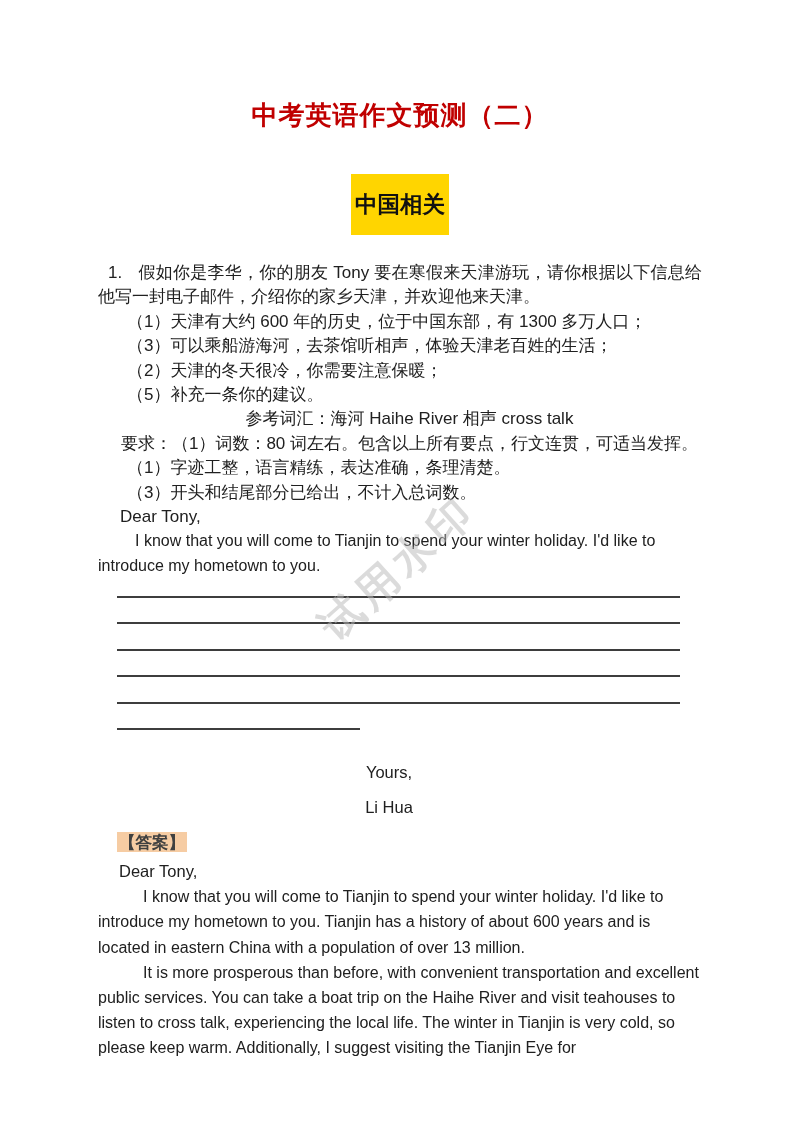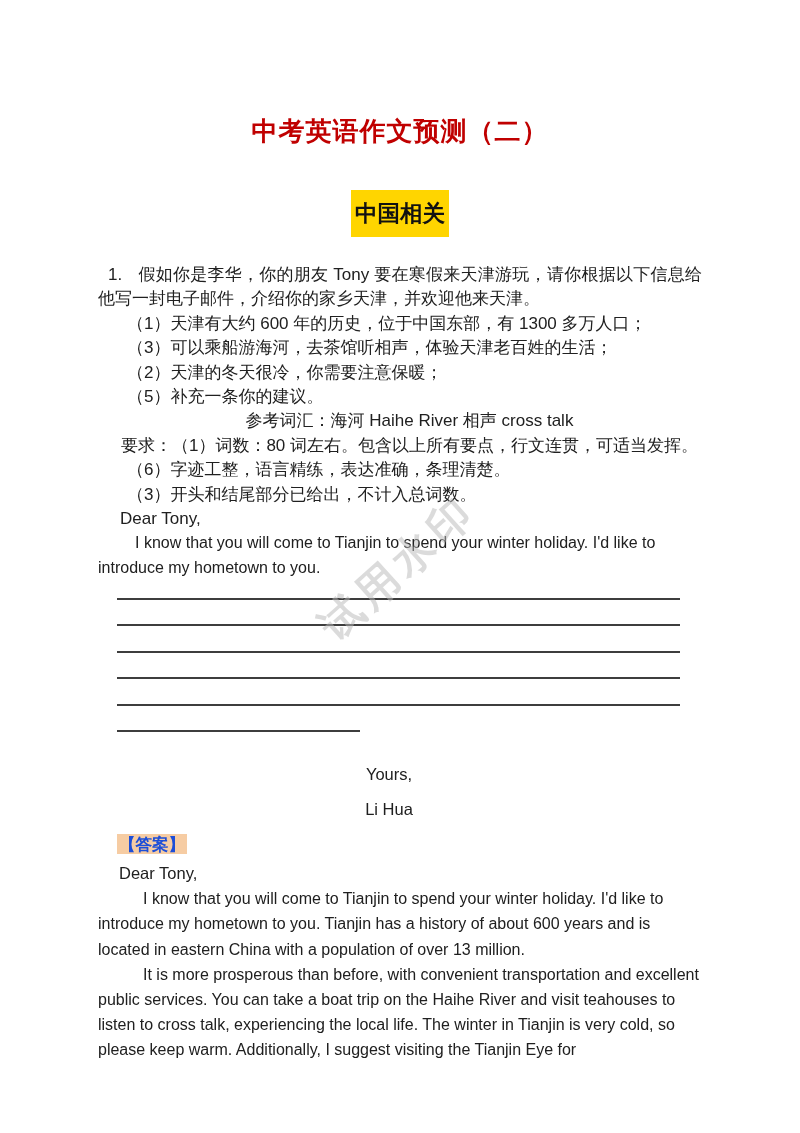--- a/index.html
+++ b/index.html
@@ -6,38 +6,38 @@
   .page {
     position: relative;
     width: 800px;
     height: 1133px;
     background: #ffffff;
     overflow: hidden;
     font-family: "Liberation Sans", sans-serif;
     color: #202020;
   }
   .title {
-    margin: 16px;
+    margin: 0;
     padding-top: 99px;
     text-align: center;
     font-size: 26px;
     line-height: 32px;
     font-weight: bold;
     color: #C00000;
     letter-spacing: 1px;
   }
   .badge-row { text-align: center; margin-top: 43px; }
   .badge {
     display: inline-block;
     background: #FFD500;
     color: #111111;
     font-weight: bold;
     font-size: 22.5px;
     line-height: 31px;
-    padding: 8px 4px;
+    padding: 15px 4px;
   }
   .question {
     margin: 26px 98px 0 98px;
     font-size: 17px;
     line-height: 24.4px;
     text-align: justify;
   }
   .question p { margin: 0; }
   .q-num { display: inline-block; margin-left: 10px; margin-right: 16px; }
   .q-point { padding-left: 29px; text-align: left; }
@@ -57,21 +57,21 @@
     text-align: right;
     font-size: 16.5px;
     line-height: 25px;
   }
   .closing p { margin: 10px; text-align: center; }
   .answer { margin: 2px 98px 0 98px; font-size: 16px; line-height: 25.1px; }
   .answer p { margin: 0; }
   .ans-label-row { padding-left: 19px; line-height: 24px; }
   .ans-label {
     background: #F6CCA3;
-    color: #1d4ed8;
+    color: #404040;
     font-weight: bold;
     font-size: 16.5px;
     padding: 1px 2px;
   }
   .ans-salut { margin-top: 4px !important; padding-left: 21px; font-size: 16.5px; }
   .ans-para { text-indent: 45px; text-align: left; }
   .watermark {
     position: absolute;
     left: 286px;
     top: 468px;
@@ -103,21 +103,21 @@
   </div>
 
   <div class="question">
     <p class="q-intro"><span class="q-num">1.</span><span>假如你是李华，你的朋友 Tony 要在寒假来天津游玩，请你根据以下信息给他写一封电子邮件，介绍你的家乡天津，并欢迎他来天津。</span></p>
     <p class="q-point">（1）天津有大约 600 年的历史，位于中国东部，有 1300 多万人口；</p>
     <p class="q-point">（3）可以乘船游海河，去茶馆听相声，体验天津老百姓的生活；</p>
     <p class="q-point">（2）天津的冬天很冷，你需要注意保暖；</p>
     <p class="q-point">（5）补充一条你的建议。</p>
     <p class="q-sub">参考词汇：海河 Haihe River 相声 cross talk</p>
     <p class="q-sub">要求：（1）词数：80 词左右。包含以上所有要点，行文连贯，可适当发挥。</p>
-    <p class="q-point">（6）字迹工整，语言精练，表达准确，条理清楚。</p>
+    <p class="q-point">（1）字迹工整，语言精练，表达准确，条理清楚。</p>
     <p class="q-point">（3）开头和结尾部分已给出，不计入总词数。</p>
     <p class="q-salut">Dear Tony,</p>
     <p class="q-open">I know that you will come to Tianjin to spend your winter holiday. I'd like to introduce my hometown to you.</p>
   </div>
 
   <div class="blank-lines">
     <div class="blank-line"></div>
     <div class="blank-line"></div>
     <div class="blank-line"></div>
     <div class="blank-line"></div>

